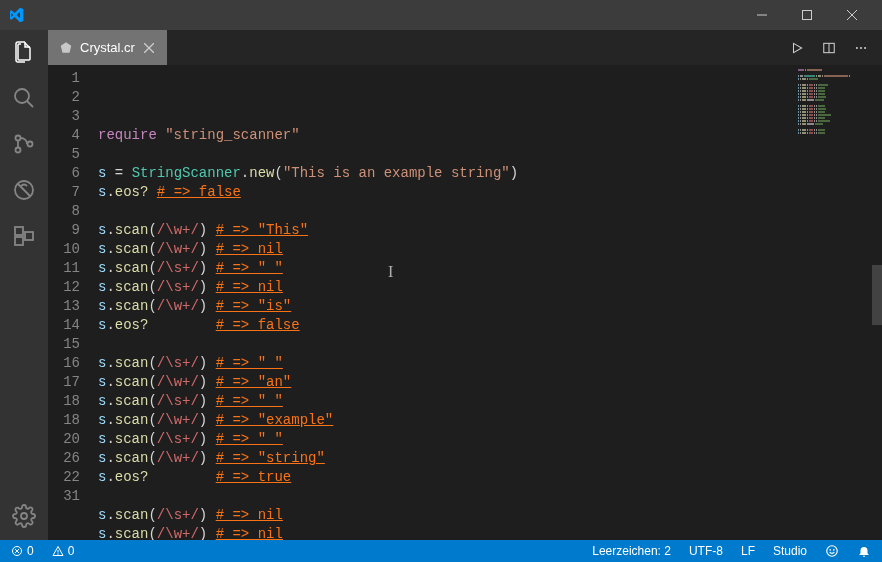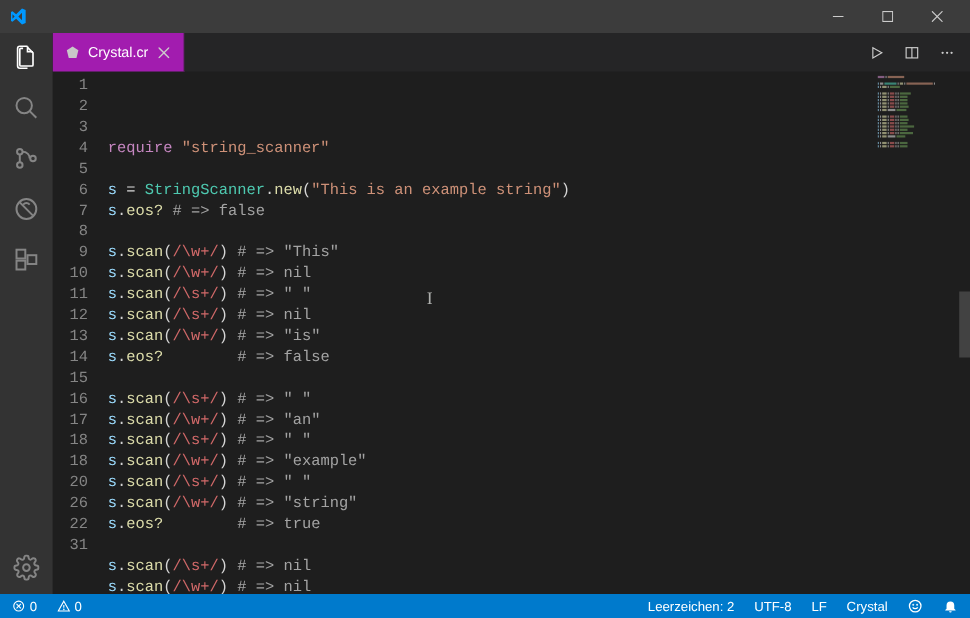--- a/index.html
+++ b/index.html
@@ -17,36 +17,36 @@
   
   .activitybar { width: 48px; background: #333333; display:flex; flex-direction:column; align-items:center; padding-top: 8px; gap: 18px; }
   .activitybar .spacer { flex: 1; }
   .act-icon { width: 28px; height: 28px; display:flex; align-items:center; justify-content:center; color:#858585; cursor:pointer; }
   .act-icon.active { color:#ffffff; }
 
   
   .editor-area { flex: 1; display:flex; flex-direction:column; background:#1e1e1e; position:relative; }
 
   .tabbar { height: 35px; background:#252526; display:flex; align-items:stretch; }
-  .tab { display:flex; align-items:center; background:#a21caf; padding: 0 10px; gap:6px; font-size:13px; color:#ffffff; border-right:1px solid #252526; }
+  .tab { display:flex; align-items:center; background:#737373; padding: 0 10px; gap:6px; font-size:13px; color:#ffffff; border-right:1px solid #252526; }
   .tab .tab-icon { width:16px; height:16px; display:flex; align-items:center; justify-content:center; }
   .tab .close { width:16px; height:16px; display:flex; align-items:center; justify-content:center; color:#cccccc; }
   .tab-actions { margin-left:auto; display:flex; align-items:center; gap:14px; padding: 0 12px; color:#cccccc; }
   .tab-action-icon { width:18px; height:18px; display:flex; align-items:center; justify-content:center; cursor:pointer; }
 
   .editor { flex:1; display:flex; font-family: Consolas, "Courier New", monospace; font-size:14px; line-height:19px; overflow:hidden; position:relative; padding-top:4px; }
   .gutter { width: 50px; text-align:right; color:#858585; padding-right: 18px; user-select:none; }
   .gutter div { height:19px; }
   .code { flex:1; white-space:pre; color:#d4d4d4; position:relative; }
   .code .line { height:19px; }
   .tok-kw { color:#c586c0; }
   .tok-str { color:#ce9178; }
   .tok-type { color:#4ec9b0; }
   .tok-call { color:#dcdcaa; }
-  .tok-comment { color:#a3a3a3; }
+  .tok-comment { color:#f97316;text-decoration:underline; }
   .tok-regex { color:#d16969; }
   .tok-var { color:#9cdcfe; }
   .tok-punc { color:#d4d4d4; }
   .tok-method { color:#dcdcaa; }
   .cursor-ibeam { position:absolute; color:#aeafad; font-size:16px; pointer-events:none; font-family: serif; }
 
   .minimap { position:absolute; top:4px; right:14px; width:70px; height:150px; opacity:0.6; }
   .minimap .mline { height:2px; margin-bottom:1px; display:flex; gap:1px; }
   .minimap .mtok { height:2px; }
 
@@ -405,21 +405,21 @@
     <div class="sb-item">
         <span>Leerzeichen: 2</span>
       </div>
     <div class="sb-item">
         <span>UTF-8</span>
       </div>
     <div class="sb-item">
         <span>LF</span>
       </div>
     <div class="sb-item">
-        <span>Crystal</span>
+        <span>Studio</span>
       </div>
     <div class="sb-item">
       <svg width="14" height="14" viewBox="0 0 24 24" fill="none" stroke="currentColor" stroke-width="2">
           <circle cx="12" cy="12" r="9"></circle>
           <path d="M8 14s1.5 2 4 2 4-2 4-2"></path>
           <circle cx="9" cy="10" r="0.5" fill="currentColor"></circle>
           <circle cx="15" cy="10" r="0.5" fill="currentColor"></circle>
         </svg>
     </div>
     <div class="sb-item">

